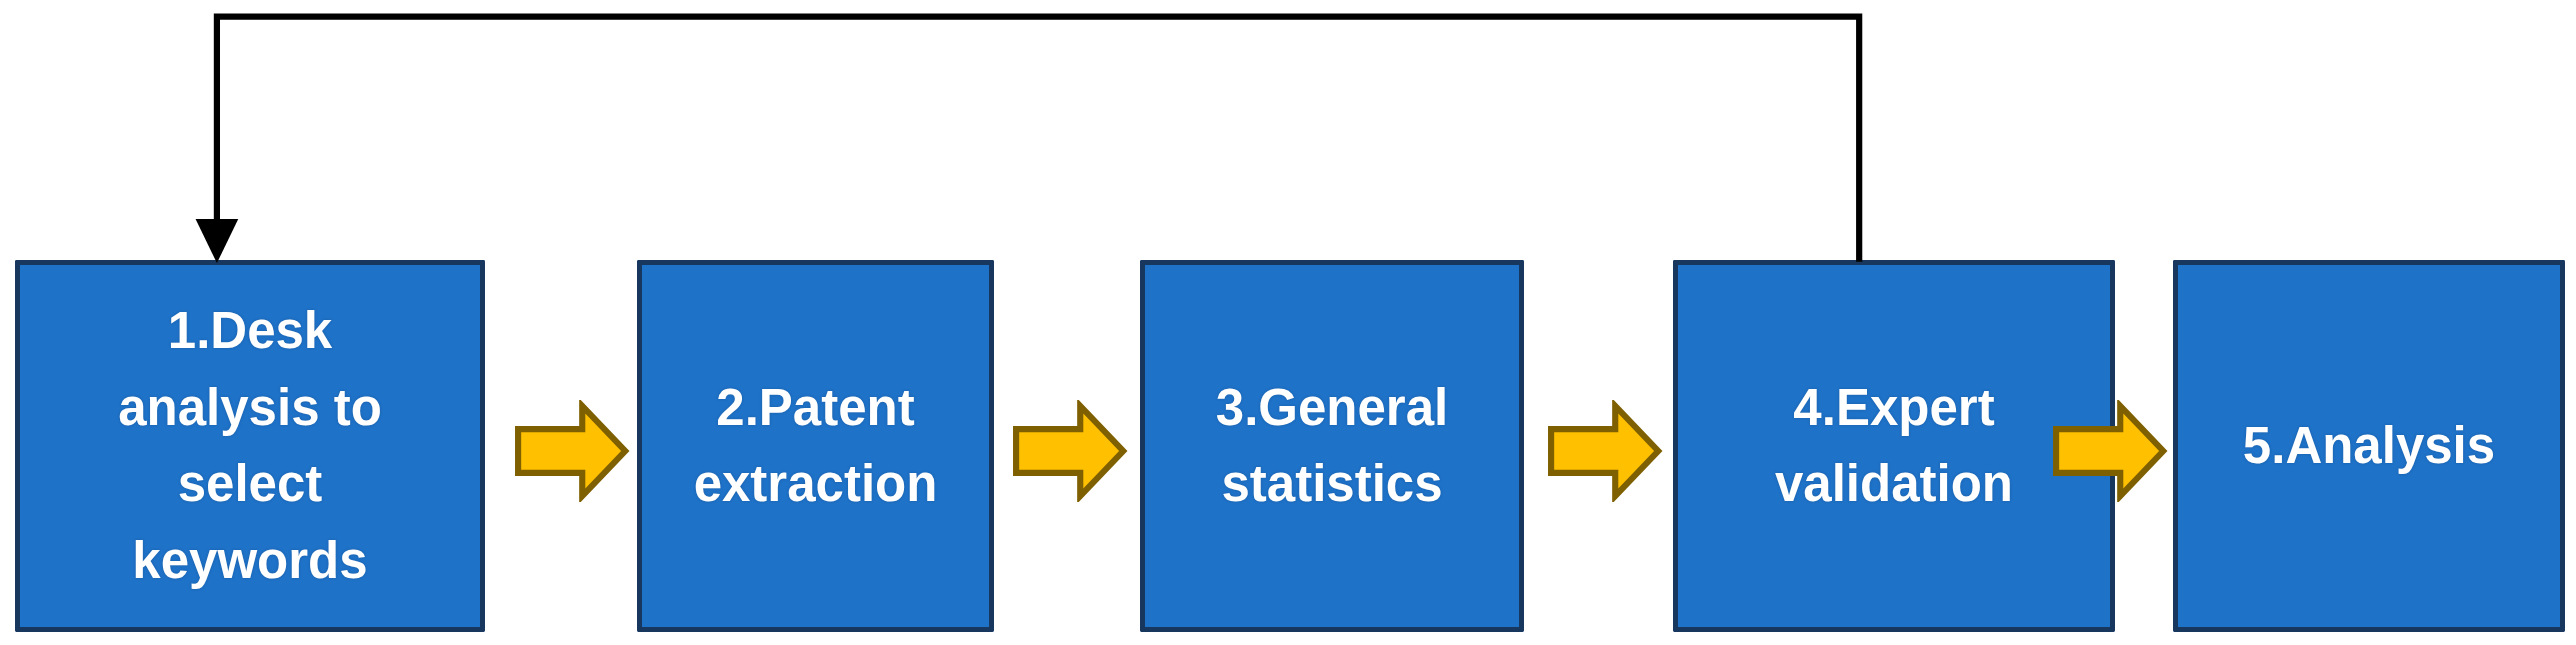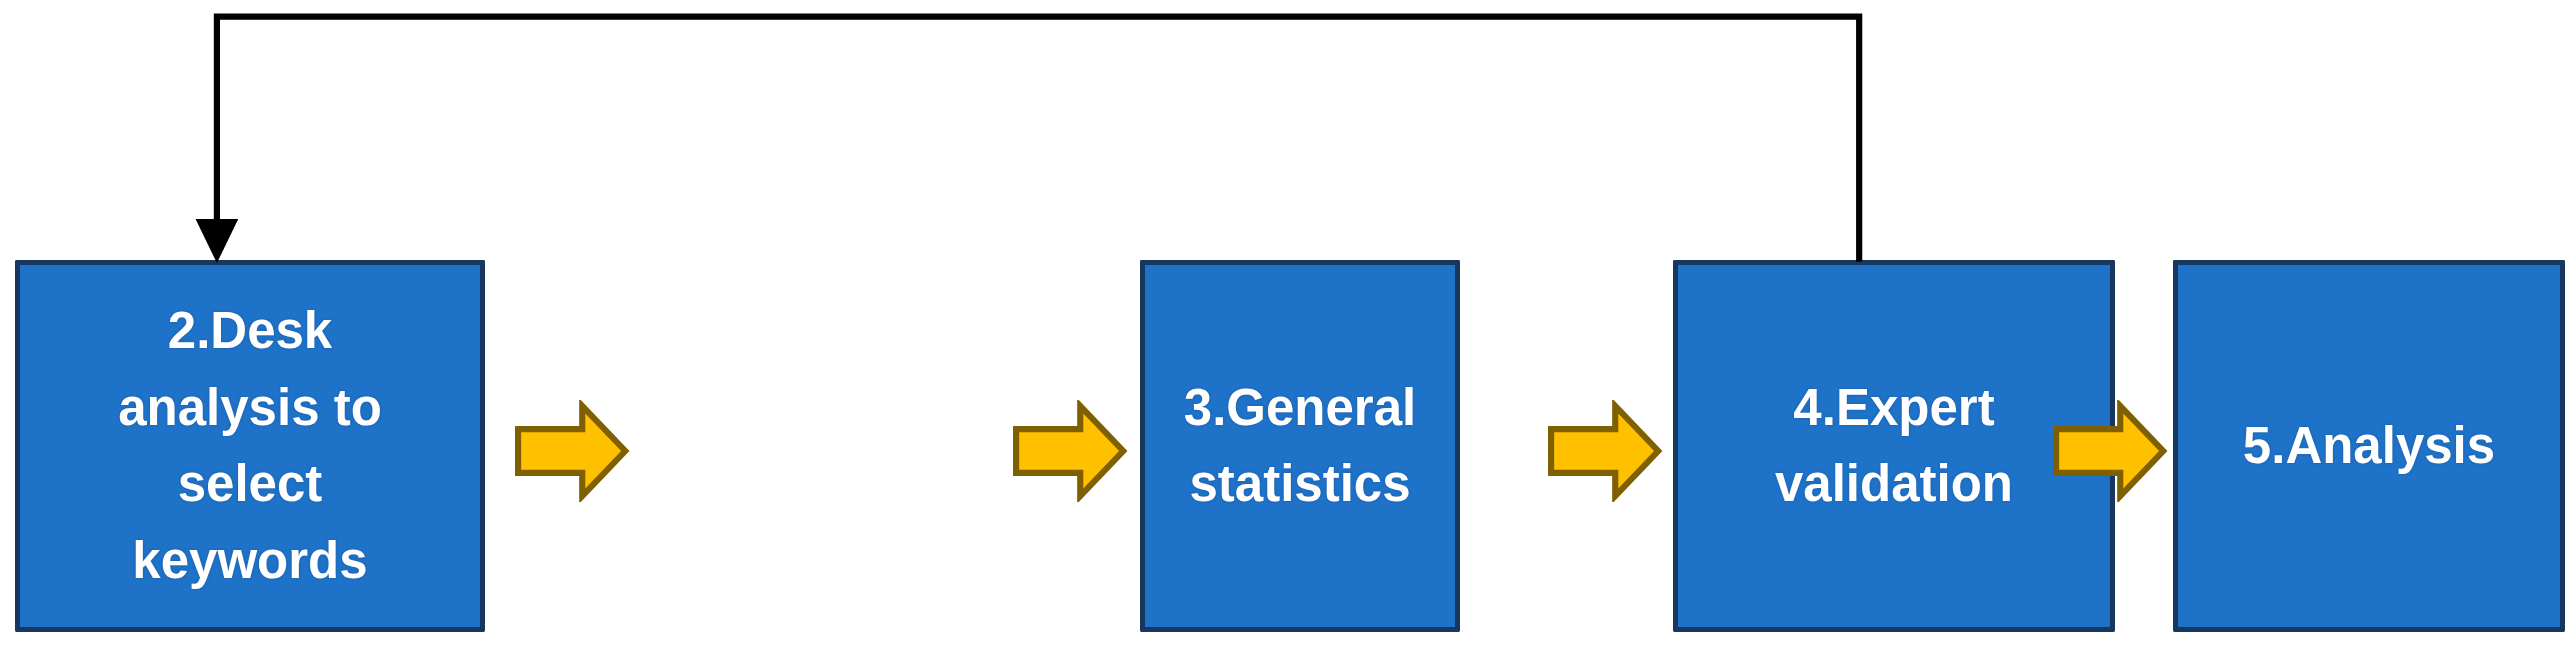--- a/index.html
+++ b/index.html
@@ -40,21 +40,21 @@
   .step-label {
     color: var(--text-color);
     font-weight: bold;
     font-size: 51px;
     line-height: 1.5;
     white-space: pre-line;
     text-shadow: 0 0 2.8px rgba(23,55,94,0.35);
   }
   .b1 { left: 15px;   width: 470px; }
   .b2 { left: 637px;  width: 357px; }
-  .b3 { left: 1140px; width: 320px; }
+  .b3 { left: 1140px; width: 384px; }
   .b4 { left: 1673px; width: 442px; }
   .b5 { left: 2173px; width: 392px; }
 
   .flow-arrow {
     position: absolute;
     top: 400px;
     width: 116px;
     height: 102px;
   }
   .a1 { left: 514px; }
@@ -69,24 +69,28 @@
     height: 646px;
     pointer-events: none;
   }
 </style>
 </head>
 <body>
 
 <div class="canvas">
 
   <div class="step-box b1">
-    <span class="step-label">2.Desk
+    <span class="step-label">1.Desk
 analysis to
 select
 keywords</span>
+  </div>
+  <div class="step-box b2">
+    <span class="step-label">2.Patent
+extraction</span>
   </div>
   <div class="step-box b3">
     <span class="step-label">3.General
 statistics</span>
   </div>
   <div class="step-box b4">
     <span class="step-label">4.Expert
 validation</span>
   </div>
   <div class="step-box b5">

